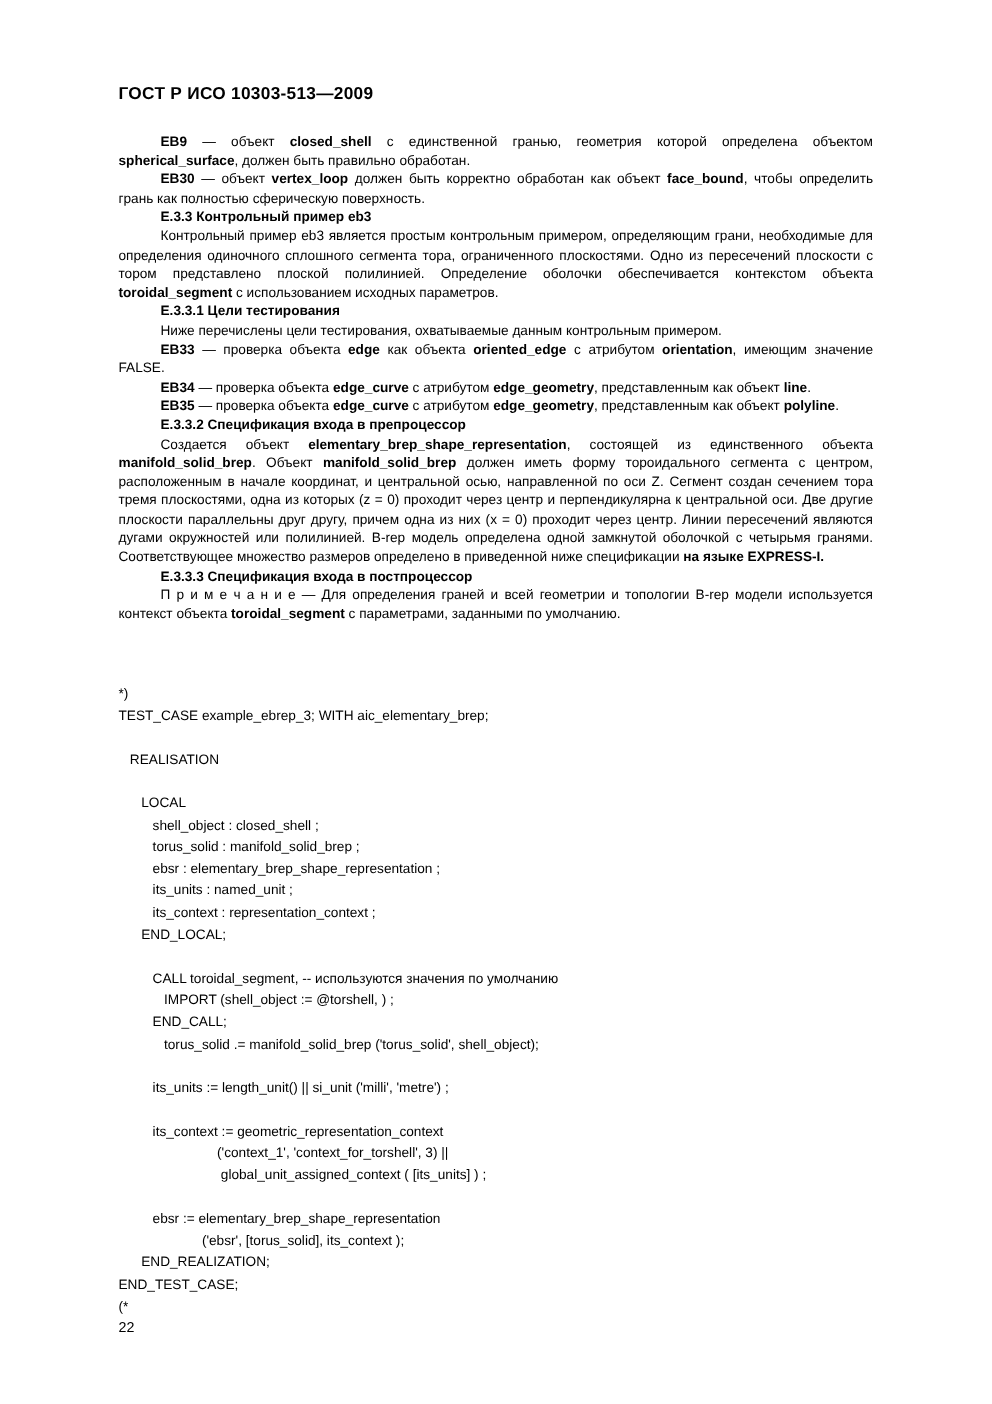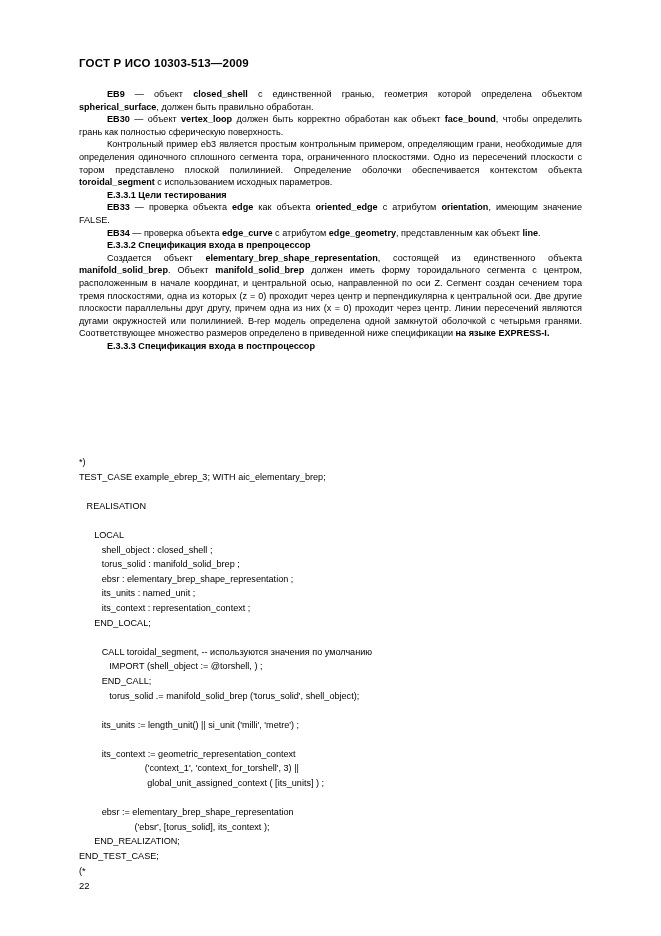--- a/index.html
+++ b/index.html
@@ -83,27 +83,31 @@
 </head>
 <body>
 
 <div class="page">
 
   <div class="header">ГОСТ Р ИСО 10303-513—2009</div>
 
   <div class="body-block" id="body-block">
       <div class="p"><span class="b">EB9</span><span> — объект  </span><span class="b">closed_shell</span><span>  с  единственной  гранью,  геометрия  которой  определена  объектом  </span><span class="b">spherical_surface</span><span>, должен быть правильно обработан.</span></div>
       <div class="p"><span class="b">EB30</span><span> — объект </span><span class="b">vertex_loop</span><span> должен быть корректно обработан как объект </span><span class="b">face_bound</span><span>, чтобы определить грань как полностью сферическую поверхность.</span></div>
+      <div class="p"><span class="b">E.3.3  Контрольный пример eb3</span></div>
       <div class="p"><span>Контрольный пример eb3 является простым контрольным примером, определяющим грани, необходимые для определения одиночного сплошного сегмента тора, ограниченного плоскостями. Одно из пересечений плоскости с тором представлено плоской полилинией. Определение оболочки обеспечивается контекстом объекта </span><span class="b">toroidal_segment</span><span> с использованием исходных параметров.</span></div>
       <div class="p"><span class="b">E.3.3.1  Цели тестирования</span></div>
+      <div class="p"><span>Ниже перечислены цели тестирования, охватываемые данным контрольным примером.</span></div>
       <div class="p"><span class="b">EB33</span><span> — проверка объекта </span><span class="b">edge</span><span> как объекта </span><span class="b">oriented_edge</span><span> с атрибутом </span><span class="b">orientation</span><span>, имеющим значение FALSE.</span></div>
       <div class="p"><span class="b">EB34</span><span> — проверка объекта </span><span class="b">edge_curve</span><span> с атрибутом </span><span class="b">edge_geometry</span><span>, представленным как объект </span><span class="b">line</span><span>.</span></div>
+      <div class="p"><span class="b">EB35</span><span> — проверка объекта </span><span class="b">edge_curve</span><span> с атрибутом </span><span class="b">edge_geometry</span><span>, представленным как объект </span><span class="b">polyline</span><span>.</span></div>
       <div class="p"><span class="b">E.3.3.2  Спецификация входа в препроцессор</span></div>
       <div class="p"><span>Создается  объект  </span><span class="b">elementary_brep_shape_representation</span><span>,  состоящей  из  единственного  объекта </span><span class="b">manifold_solid_brep</span><span>. Объект </span><span class="b">manifold_solid_brep</span><span> должен иметь форму тороидального сегмента с центром, расположенным в начале координат, и центральной осью, направленной по оси Z. Сегмент создан сечением тора тремя плоскостями, одна из которых (z = 0) проходит через центр и перпендикулярна к центральной оси. Две другие плоскости параллельны друг другу, причем одна из них (x = 0) проходит через центр. Линии пересечений являются дугами окружностей или полилинией. В-rep модель определена одной замкнутой оболочкой с четырьмя гранями. Соответствующее множество размеров определено в приведенной ниже спецификации </span><span class="b">на языке EXPRESS-I.</span></div>
       <div class="p"><span class="b">E.3.3.3  Спецификация входа в постпроцессор</span></div>
+      <div class="p note"><span>П р и м е ч а н и е  — Для определения граней и всей геометрии и топологии B-rep модели используется контекст объекта </span><span class="b">toroidal_segment</span><span> с параметрами, заданными по умолчанию.</span></div>
     </div>
 
   <div class="code-block" id="code-block"><div class="code-line">*)</div><div class="code-line">TEST_CASE example_ebrep_3; WITH aic_elementary_brep;</div><div class="code-line">&nbsp;</div><div class="code-line">   REALISATION</div><div class="code-line">&nbsp;</div><div class="code-line">      LOCAL</div><div class="code-line">         shell_object : closed_shell ;</div><div class="code-line">         torus_solid : manifold_solid_brep ;</div><div class="code-line">         ebsr : elementary_brep_shape_representation ;</div><div class="code-line">         its_units : named_unit ;</div><div class="code-line">         its_context : representation_context ;</div><div class="code-line">      END_LOCAL;</div><div class="code-line">&nbsp;</div><div class="code-line">         CALL toroidal_segment, -- используются значения по умолчанию</div><div class="code-line">            IMPORT (shell_object := @torshell, ) ;</div><div class="code-line">         END_CALL;</div><div class="code-line">            torus_solid .= manifold_solid_brep ('torus_solid', shell_object);</div><div class="code-line">&nbsp;</div><div class="code-line">         its_units := length_unit() || si_unit ('milli', 'metre') ;</div><div class="code-line">&nbsp;</div><div class="code-line">         its_context := geometric_representation_context</div><div class="code-line">                          ('context_1', 'context_for_torshell', 3) ||</div><div class="code-line">                           global_unit_assigned_context ( [its_units] ) ;</div><div class="code-line">&nbsp;</div><div class="code-line">         ebsr := elementary_brep_shape_representation</div><div class="code-line">                      ('ebsr', [torus_solid], its_context );</div><div class="code-line">      END_REALIZATION;</div><div class="code-line">END_TEST_CASE;</div><div class="code-line">(*</div></div>
 
   <div class="tail-block" id="tail-block">
     </div>
 
   <div class="pagenum">22</div>
 
 </div>

